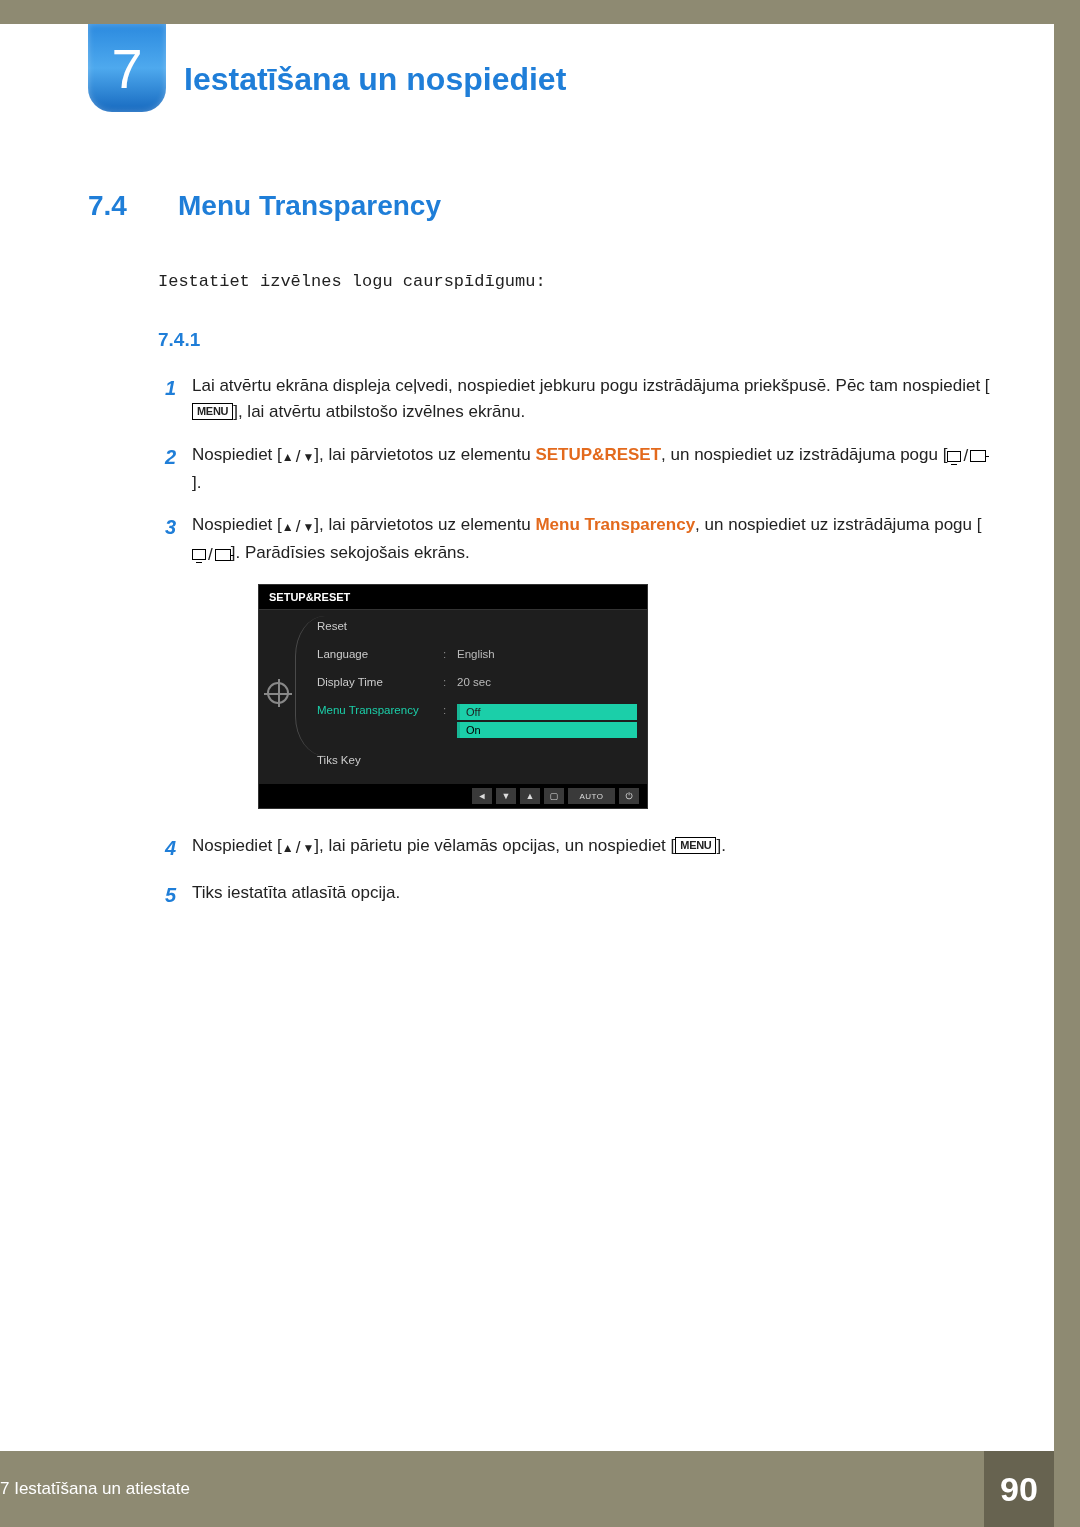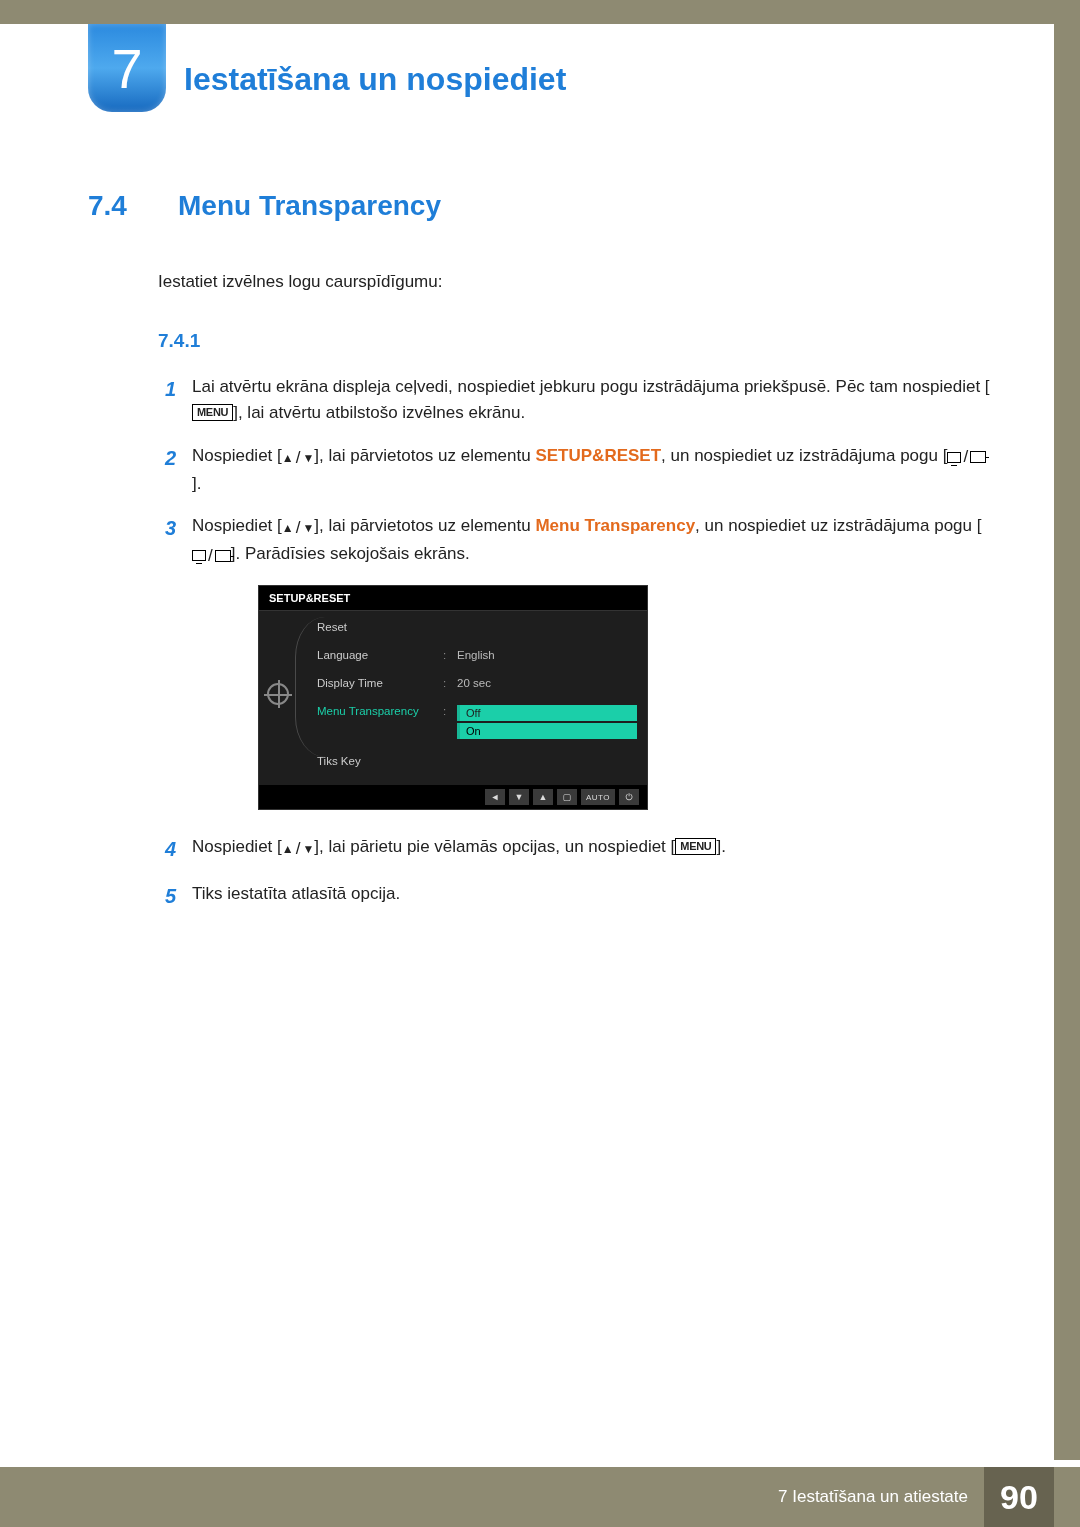--- a/index.html
+++ b/index.html
@@ -53,21 +53,21 @@
   }
   .content {
     position: absolute;
     top: 190px;
     left: 88px;
     right: 90px;
   }
   .sec-row { display: flex; gap: 30px; margin-bottom: 50px; }
   .sec-num { color: #1f7ed8; font-size: 28px; font-weight: 700; min-width: 60px; }
   .sec-title { color: #1f7ed8; font-size: 28px; font-weight: 700; }
-  .intro { margin-left: 70px; font-size: 17px; color: #222; margin-bottom: 38px; }
+  .intro { margin-left: 70px; font-size: 17px; color: #222; margin-bottom: 38px; font-family: Liberation Mono, monospace; }
   .subsec-row { margin-left: 70px; display: flex; gap: 12px; margin-bottom: 22px; }
   .subsec-num { color: #1f7ed8; font-size: 19px; font-weight: 700; }
   .subsec-title { color: #1f7ed8; font-size: 19px; font-weight: 700; }
   .steps { margin-left: 70px; }
   .step { display: flex; gap: 16px; margin-bottom: 16px; font-size: 17px; line-height: 1.55; color: #222; }
   .step-num { color: #1f7ed8; font-size: 20px; font-style: italic; font-weight: 600; min-width: 18px; text-align: right; }
   .step-body { flex: 1; }
   .highlight-orange { color: #e36a1d; font-weight: 700; }
   .icon-key {
     display: inline-block;
@@ -182,30 +182,30 @@
     justify-content: flex-end;
     align-items: center;
     gap: 4px;
     padding: 4px 8px;
   }
   .fbtn {
     width: 20px; height: 16px; background: #3a3a3a;
     display: flex; align-items: center; justify-content: center;
     color: #ddd; font-size: 9px;
   }
-  .fbtn.wide { width: 34px; font-size: 8px; letter-spacing: 0.5px; }
+  .fbtn.wide { width: 47px; font-size: 8px; letter-spacing: 0.5px; }
 
   
   .page-footer {
     position: absolute;
     bottom: 0; left: 0; right: 0;
-    height: 60px;
+    height: 76px;
     background: #8e8a72;
     display: flex;
-    justify-content: flex-end;
+    justify-content: space-between;
     align-items: stretch;
   }
   .footer-label {
     align-self: center;
     color: #fff;
     font-size: 17px;
     margin-right: 16px;
   }
   .footer-pagenum {
     width: 70px;

